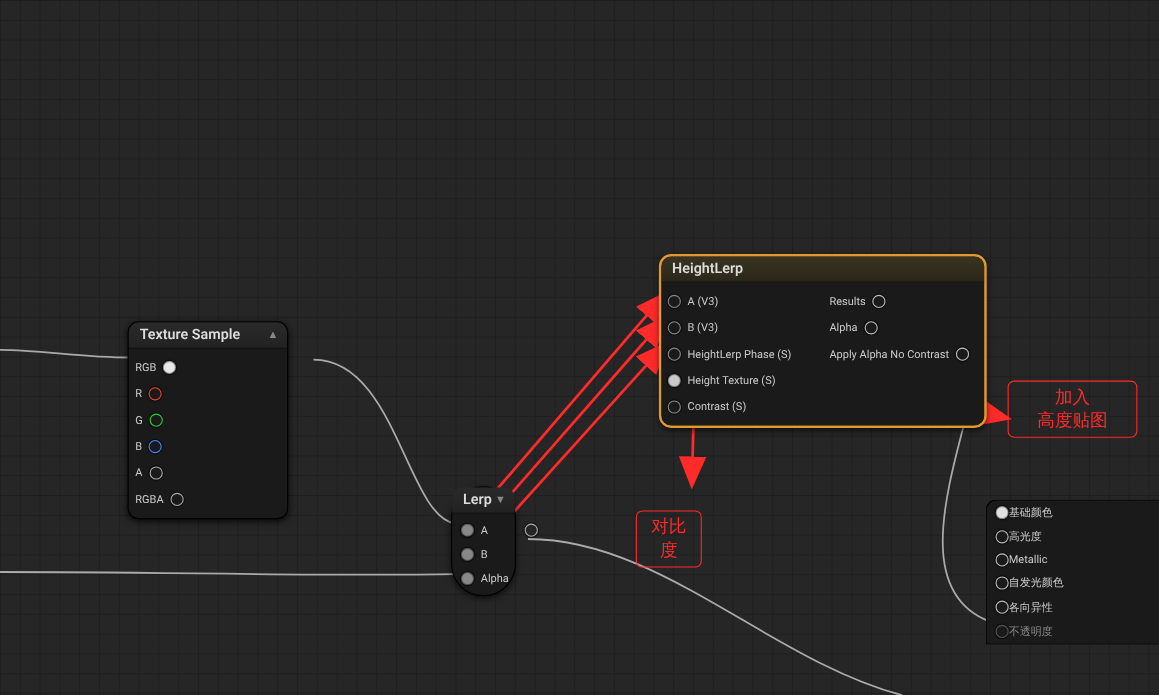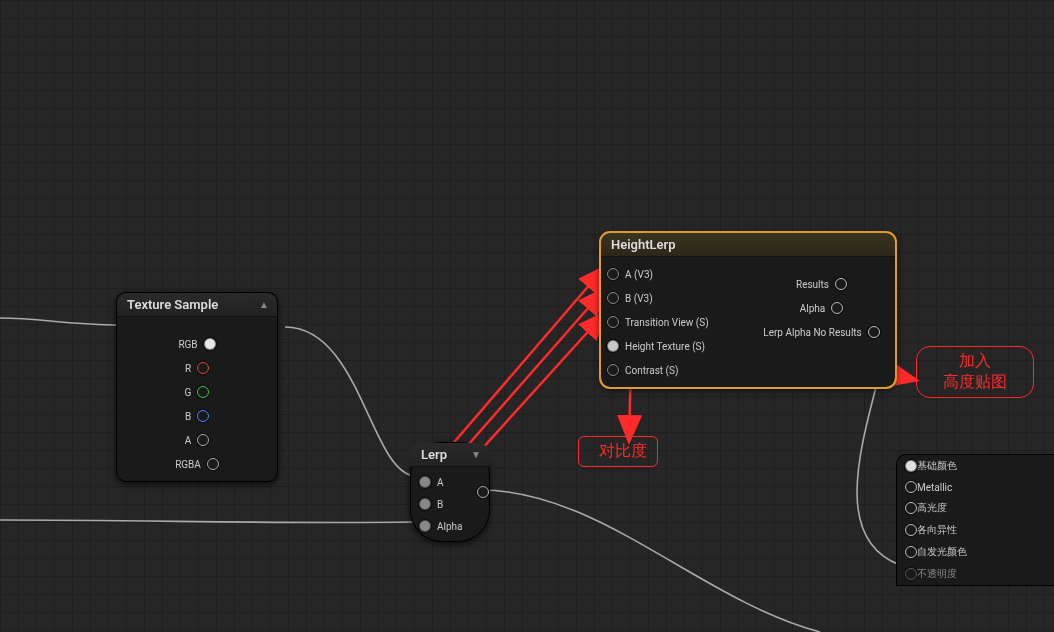--- a/index.html
+++ b/index.html
@@ -35,21 +35,21 @@
     border-bottom: 1px solid #111;
     font-weight: 600; font-size: 13px;
     color: #ddd;
     border-top-left-radius: 10px; border-top-right-radius: 10px;
     background: linear-gradient(#2a2a2a,#222);
   }
   .node-header .carets { font-size: 10px; color: #888; letter-spacing: -2px; }
   .node-body { display: flex; }
   .col { flex: 1; display: flex; flex-direction: column; gap: 6px; padding: 8px 6px; }
   .col.inputs { align-items: flex-start; }
-  .col.outputs { align-items: center; margin-top: 10px; }
+  .col.outputs { align-items: flex-start; }
   .row { display: flex; align-items: center; gap: 6px; height: 18px; white-space: nowrap; }
   .pin {
     width: 12px; height: 12px; border-radius: 50%;
     display: inline-block;
     box-shadow: 0 0 1px 1px rgba(0,0,0,0.6);
     position: relative;
   }
   .pin.hollow { background: transparent; border: 1.5px solid currentColor; }
   .pin.solid  { background: currentColor; border: 1px solid rgba(0,0,0,0.4); }
   
@@ -109,21 +109,21 @@
 
   <line class="redline" x1="425" y1="476" x2="604" y2="268" marker-end="url(#ah)"></line>
   <line class="redline" x1="425" y1="494" x2="604" y2="290" marker-end="url(#ah)"></line>
   <line class="redline" x1="425" y1="512" x2="604" y2="314" marker-end="url(#ah)"></line>
 
   <line class="redline" x1="631" y1="362" x2="629" y2="440" marker-end="url(#ah)"></line>
 
   <line class="redline" x1="726" y1="338" x2="915" y2="380" marker-end="url(#ah)"></line>
 </svg>
 
-<div class="node" style="left:116px; top:292px; width:162px;">
+<div class="node" style="left:116px; top:292px; width:146px;">
   <div class="node-header">
     <span>Texture Sample</span>
     <span class="carets">▲</span>
   </div>
   <div class="node-body">
     <div class="col outputs">
       <div class="row">
           <span class="label out">RGB</span>
           <span class="pin solid" style="color:#e8e8e8"></span>
         </div>
@@ -144,21 +144,21 @@
           <span class="pin hollow" style="color:#aaa"></span>
         </div>
       <div class="row">
           <span class="label out">RGBA</span>
           <span class="pin hollow" style="color:#aaa"></span>
         </div>
     </div>
   </div>
 </div>
 
-<div class="node" style="left:410px; top:442px; width:80px;border-radius:32px;">
+<div class="node" style="left:410px; top:442px; width:59px;border-radius:32px;">
   <div class="node-header">
     <span>Lerp</span>
     <span class="carets">▼</span>
   </div>
   <div class="node-body">
     <div class="col inputs" style="padding:6px 8px; gap:4px;">
       <div class="row">
           <span class="pin solid" style="color:#888"></span>
           <span class="label">A</span>
         </div>
@@ -188,75 +188,75 @@
       <div class="row">
           <span class="pin hollow" style="color:#888"></span>
           <span class="label">A (V3)</span>
         </div>
       <div class="row">
           <span class="pin hollow" style="color:#888"></span>
           <span class="label">B (V3)</span>
         </div>
       <div class="row">
           <span class="pin hollow" style="color:#888"></span>
-          <span class="label">Transition View (S)</span>
+          <span class="label">HeightLerp Phase (S)</span>
         </div>
       <div class="row">
           <span class="pin solid" style="color:#c9c9c9"></span>
           <span class="label">Height Texture (S)</span>
         </div>
       <div class="row">
           <span class="pin hollow" style="color:#888"></span>
           <span class="label">Contrast (S)</span>
         </div>
     </div>
     <div class="col outputs">
       <div class="row">
           <span class="label out">Results</span>
           <span class="pin hollow" style="color:#bbb"></span>
         </div>
       <div class="row">
           <span class="label out">Alpha</span>
           <span class="pin hollow" style="color:#bbb"></span>
         </div>
       <div class="row">
-          <span class="label out">Lerp Alpha No Results</span>
+          <span class="label out">Apply Alpha No Contrast</span>
           <span class="pin hollow" style="color:#bbb"></span>
         </div>
     </div>
   </div>
 </div>
 
 <div class="moss">
   <div class="mrow">
       <span class="pin solid" style="color:#e0e0e0"></span>
       <span class="label">基础颜色</span>
     </div>
   <div class="mrow">
       <span class="pin hollow" style="color:#bbb"></span>
+      <span class="label">高光度</span>
+    </div>
+  <div class="mrow">
+      <span class="pin hollow" style="color:#bbb"></span>
       <span class="label">Metallic</span>
     </div>
   <div class="mrow">
       <span class="pin hollow" style="color:#bbb"></span>
-      <span class="label">高光度</span>
+      <span class="label">自发光颜色</span>
     </div>
   <div class="mrow">
       <span class="pin hollow" style="color:#bbb"></span>
       <span class="label">各向异性</span>
-    </div>
-  <div class="mrow">
-      <span class="pin hollow" style="color:#bbb"></span>
-      <span class="label">自发光颜色</span>
     </div>
   <div class="mrow">
       <span class="pin hollow" style="color:#555"></span>
       <span class="label muted">不透明度</span>
     </div>
 </div>
 
-<div class="callout-box" style="left:578px; top:436px; width:80px;text-align:right;">
+<div class="callout-box" style="left:578px; top:464px; width:60px;">
   <span>对比度</span>
 </div>
 
-<div class="callout-box" style="left:916px; top:346px; width:118px; line-height:1.3;border-radius:14px;">
+<div class="callout-box" style="left:916px; top:346px; width:118px; line-height:1.3;">
   <div>加入</div>
   <div>高度贴图</div>
 </div>
 
 </body></html>

